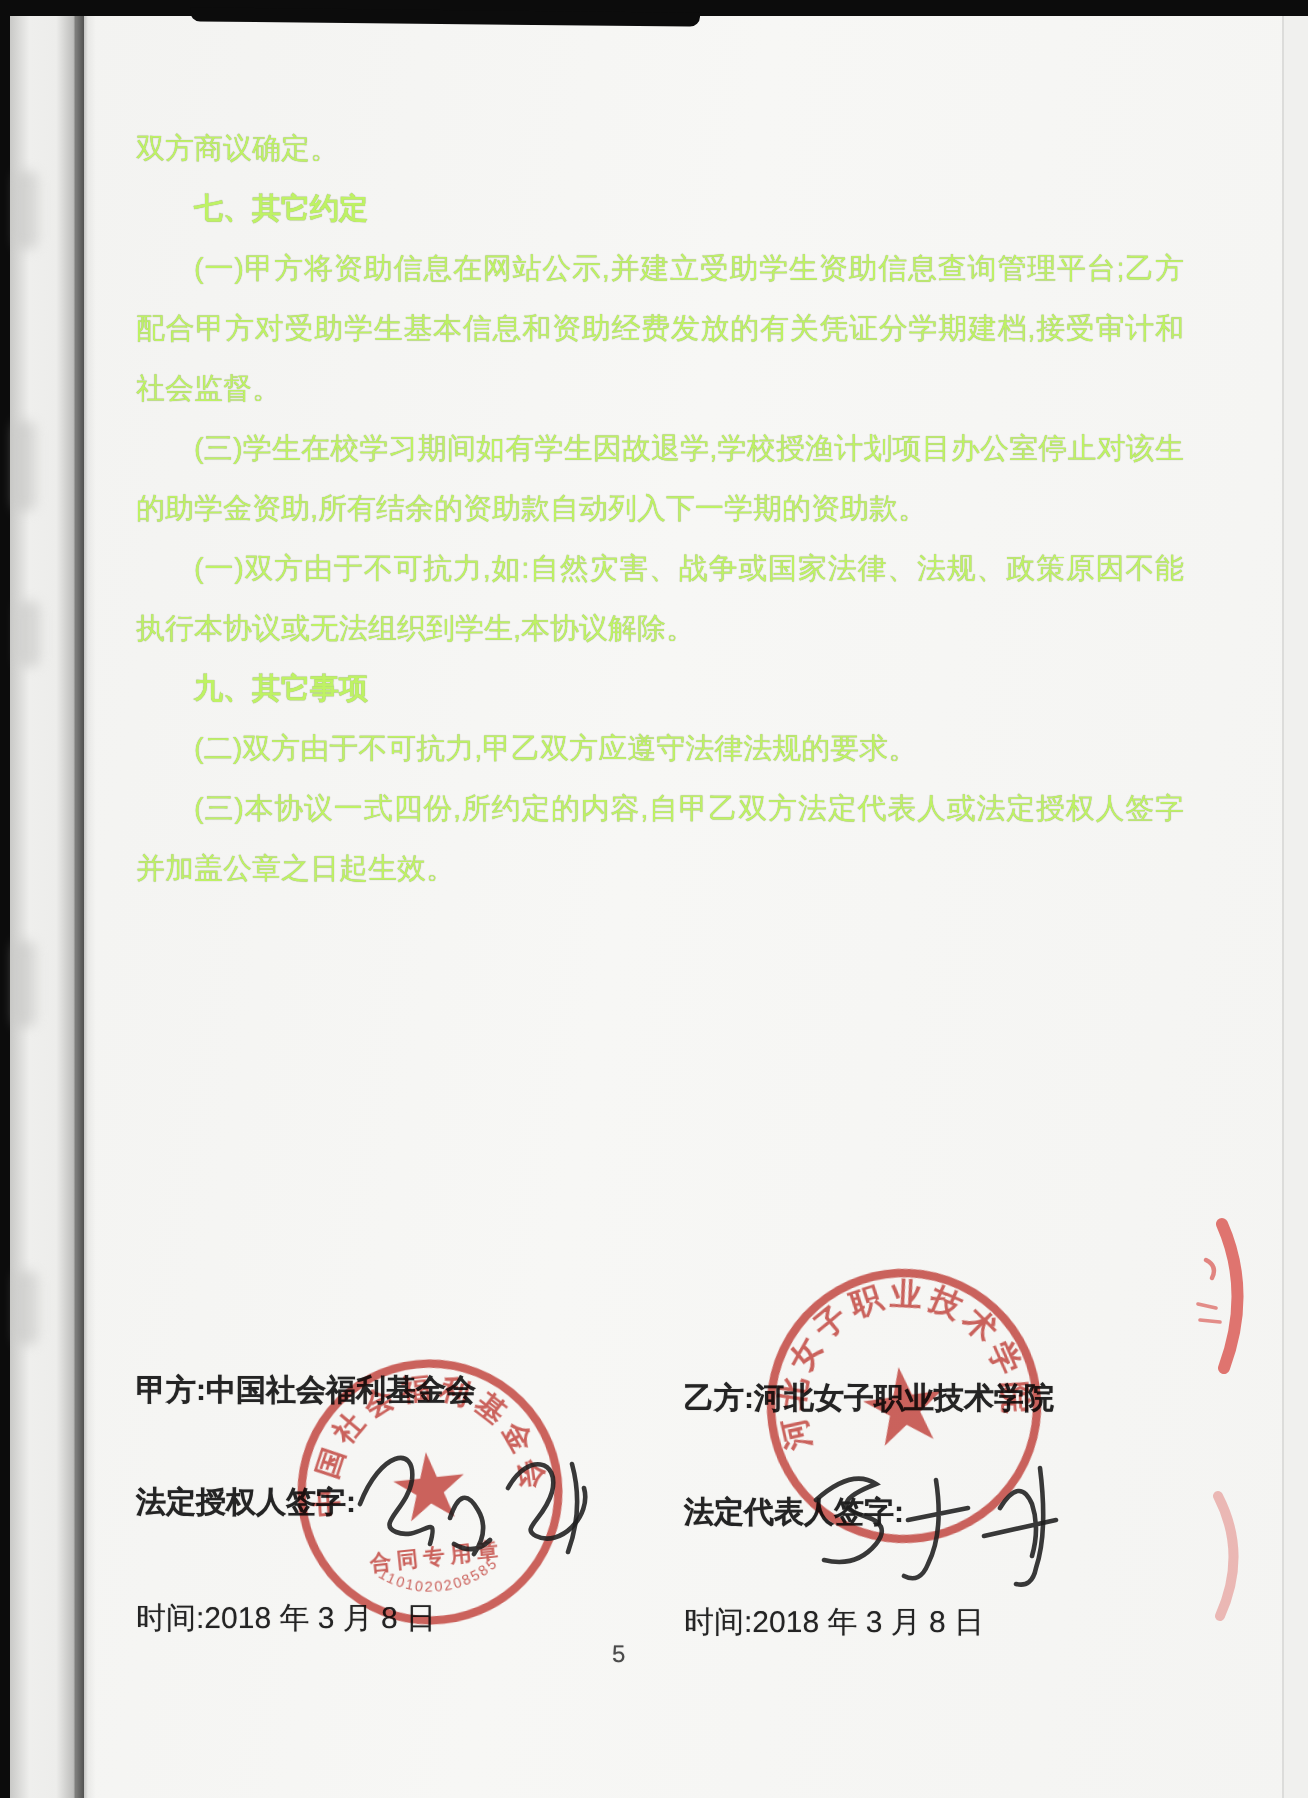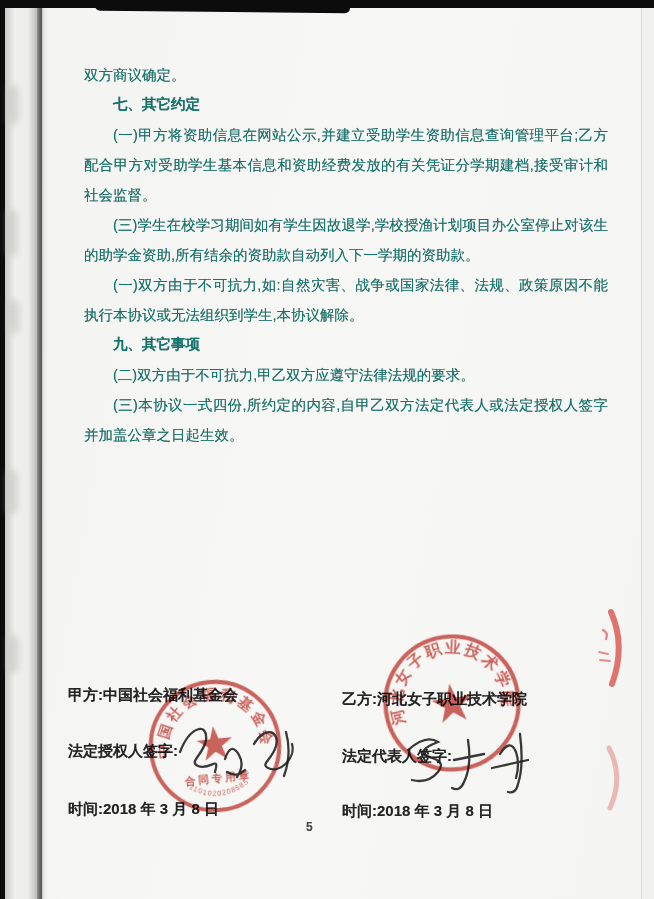--- a/index.html
+++ b/index.html
@@ -16,30 +16,30 @@
   .smudge{position:absolute;width:11px;background:#c2c2c0;border-radius:5px;filter:blur(3px);opacity:.55;z-index:2;}
   
   .page{position:absolute;left:42px;top:8px;right:0;bottom:0;
     background:linear-gradient(100deg,#f3f3f1 0%,#f7f7f5 45%,#f4f4f2 100%);}
   .fold-line{position:absolute;left:641px;top:8px;bottom:0;width:1px;background:#dcdcda;z-index:4;}
   .right-margin{position:absolute;left:642px;top:8px;bottom:0;right:0;background:#f0f0ee;z-index:3;}
   .top-bar{position:absolute;top:0;left:0;width:654px;height:8px;background:#0c0c0c;z-index:6;}
   .top-bar-slant{position:absolute;top:5px;left:95px;width:255px;height:7px;background:#0c0c0c;
     transform:rotate(0.6deg);border-radius:0 0 5px 5px;z-index:6;}
   
-  .content{position:absolute;left:84px;top:60px;width:524px;
-    color:#0f766e;font-size:14.5px;line-height:30px;text-align:justify;
+  .content{position:absolute;left:68px;top:60px;width:524px;
+    color:#bef264;font-size:14.5px;line-height:30px;text-align:justify;
     text-shadow:0 0 .5px rgba(20,20,20,.45);z-index:5;}
   .content p{margin:0;}
-  .heading{font-weight:bold;text-indent:2em;font-family:Liberation Mono, monospace;}
+  .heading{font-weight:bold;text-indent:2em;}
   .para{text-indent:2em;}
   .noindent{text-indent:0;}
   
   .abs{position:absolute;z-index:7;color:#242424;font-size:15px;white-space:nowrap;
-    text-shadow:0 0 .5px rgba(20,20,20,.4);font-weight:bold;}
+    text-shadow:0 0 .5px rgba(20,20,20,.4);}
   .bold{font-weight:bold;}
   .pageno{font-size:12px;color:#4a4a4a;z-index:7;}
   
   .stamp{position:absolute;mix-blend-mode:multiply;opacity:.82;filter:blur(.3px);z-index:8;}
   .stamp text{fill:#c8433d;}
   .stamp .ring{font-weight:bold;}
   
   .sig{position:absolute;z-index:9;}
   .sig path{fill:none;stroke:#1e1e1e;stroke-width:2.3;stroke-linecap:round;opacity:.88;}
   

